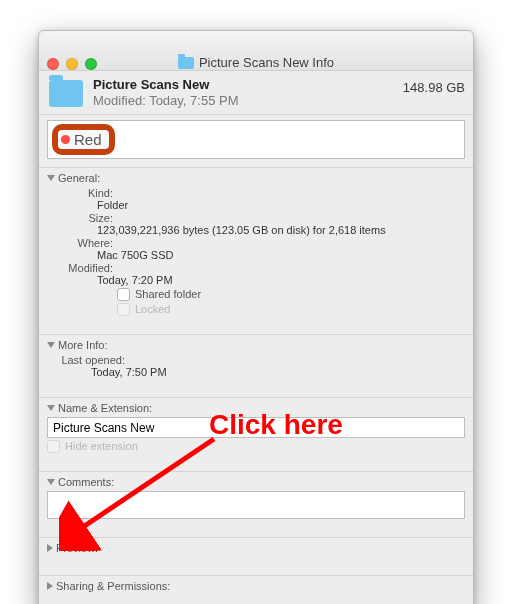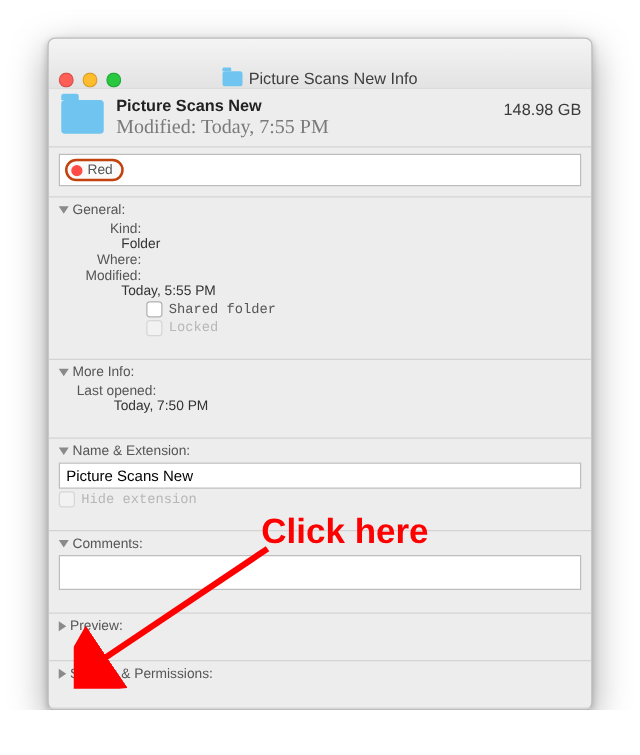--- a/index.html
+++ b/index.html
@@ -62,29 +62,29 @@
     border-radius:3px;
     margin: 3px 10px 0 2px;
     position:relative;
   }
   .big-folder::before {
     content:""; position:absolute; top:-5px; left:0;
     width:14px; height:5px; background:#6fc5ef; border-radius:2px 2px 0 0;
   }
   .header-text { flex:1; }
   .h-name { font-size:13px; font-weight:600; color:#222; }
-  .h-mod { font-size:16px; color:#7a7a7a; margin-top:1px;font-family:Liberation Serif, serif; }
+  .h-mod { font-size:13px; color:#7a7a7a; margin-top:1px; }
   .h-size { font-size:13px; color:#3a3a3a; margin-left:auto; padding-top:3px; }
   .tag-row { padding: 5px 8px 8px; border-bottom:1px solid #d4d4d4; }
   .tag-pill {
     display:inline-flex; align-items:center;
-    border:2px solid #c2410c; border-radius:10px;
+    border:6px solid #c2410c; border-radius:10px;
     padding: 1px 7px 1px 3px;
     background:#fafafa;
-    font-size:11px; color:#555;
+    font-size:15px; color:#555;
     gap:4px;
   }
   .red-dot { width:9px; height:9px; border-radius:50%; background:#ff4a45; }
   .tag-container {
     width:100%; border:1px solid #bdbdbd; background:#fff;
     padding:3px 4px; min-height:24px;
   }
   .section {
     border-bottom:1px solid #d4d4d4;
     padding: 4px 8px 18px;
@@ -106,21 +106,21 @@
     border-top:6px solid #8a8a8a;
   }
   .tri.right {
     border-top:4px solid transparent;
     border-bottom:4px solid transparent;
     border-left:6px solid #8a8a8a;
   }
   .kv { display:flex; margin:1px 0 1px 6px;flex-direction:column; }
   .kv .k { width:60px; text-align:right; color:#555; margin-right:4px; }
   .kv .v { color:#333; flex:1;margin-left:44px; }
-  .check-row { display:flex; align-items:center; gap:5px; margin:2px 0 0 70px; color:#555;font-family:Liberation Mono, monospace; }
+  .check-row { display:flex; gap:5px; margin:2px 0 0 70px; color:#555; }
   .check-row.disabled { color:#b7b7b7; }
   .chk {
     width:13px; height:13px; border:1px solid #b1b1b1; border-radius:3px; background:#fff;
   }
   .chk.disabled { border-color:#d6d6d6; background:#f2f2f2; }
   .name-input {
     width:100%; height:21px; border:1px solid #bdbdbd; padding:2px 5px;
     font-size:12px; background:#fff;
   }
   .comments-box {
@@ -176,25 +176,30 @@
   <div class="section">
     <div class="sec-head">
       <span class="tri down"></span>
       <span>General:</span>
     </div>
     <div class="kv">
         <span class="k">Kind:</span>
         <span class="v">Folder</span>
       </div>
     <div class="kv">
+        <span class="k">Size:</span>
+        <span class="v">123,039,221,936 bytes (123.05 GB on disk) for 2,618 items</span>
+      </div>
+    <div class="kv">
         <span class="k">Where:</span>
+        <span class="v">Mac 750G SSD</span>
       </div>
     <div class="kv">
         <span class="k">Modified:</span>
-        <span class="v">Today, 5:55 PM</span>
+        <span class="v">Today, 7:20 PM</span>
       </div>
     <div class="check-row">
       <span class="chk"></span>
       <span>Shared folder</span>
     </div>
     <div class="check-row disabled">
       <span class="chk disabled"></span>
       <span>Locked</span>
     </div>
   </div>

